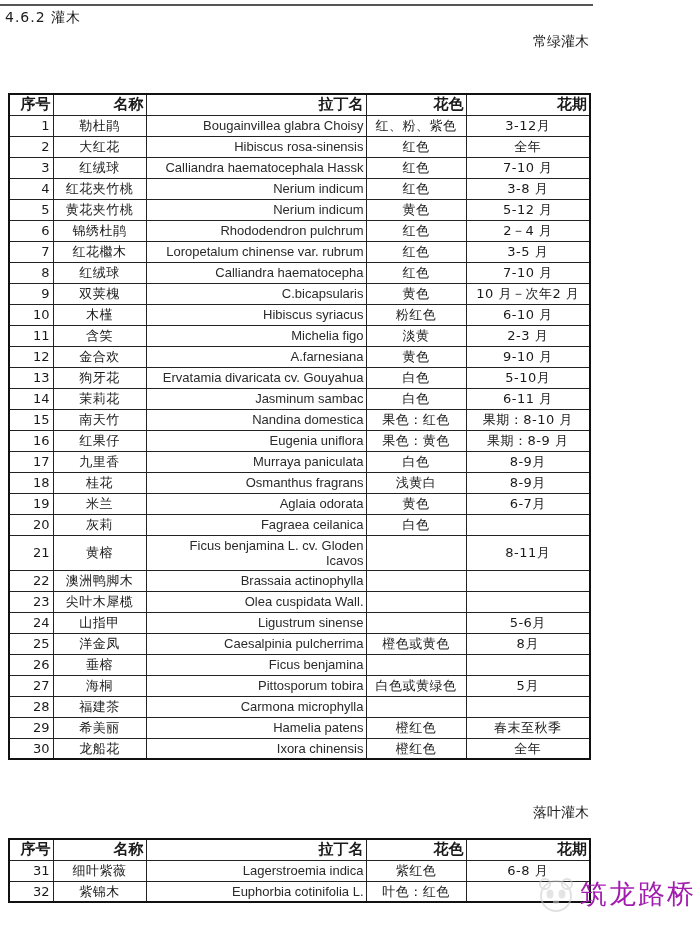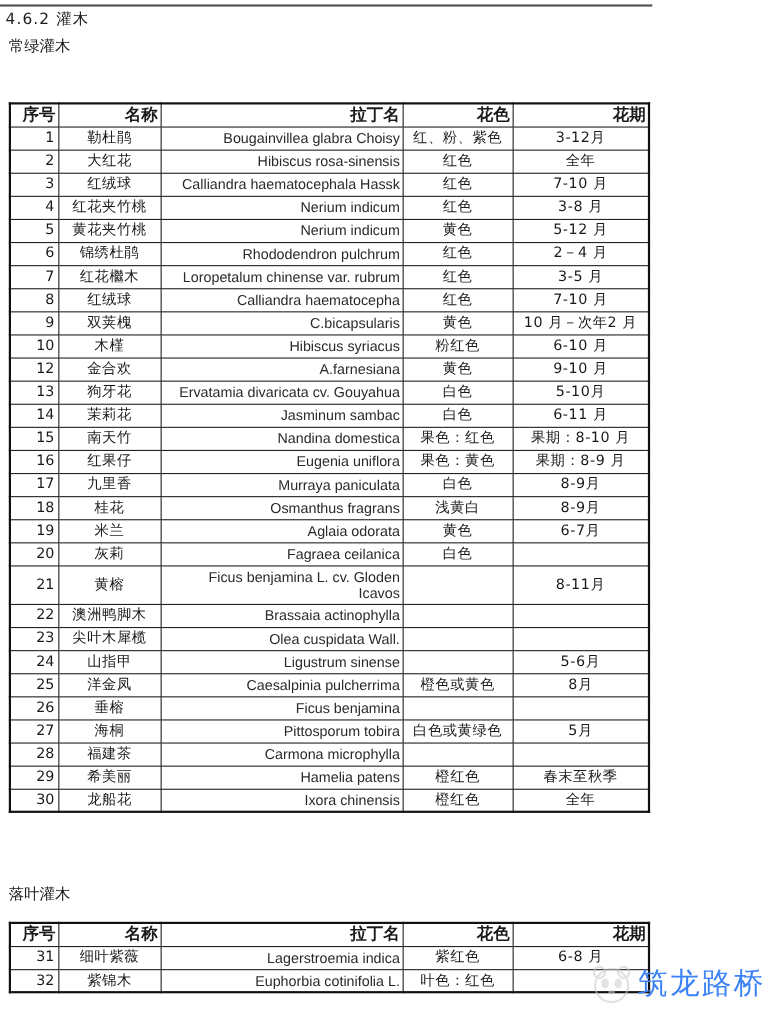--- a/index.html
+++ b/index.html
@@ -23,21 +23,21 @@
     position: absolute;
     left: 5px; top: 9px;
     font-size: 14px;
     letter-spacing: 1px;
     color: #1c1c1c;
   }
   .caption {
     position: absolute;
     left: 8px;
     width: 581px;
-    text-align: left;
+    text-align: right;
     font-size: 14px;
     color: #222;
   }
   .caption1 { top: 33px; }
   .caption2 { top: 804px; }
   table.plant-table {
     position: absolute;
     left: 8px;
     width: 581px;
     border-collapse: collapse;
@@ -77,21 +77,21 @@
     position: absolute;
     left: 534px; top: 872px;
     display: flex;
     align-items: center;
     gap: 2px;
     pointer-events: none;
   }
   .wm-logo { width: 44px; height: 44px; opacity: 0.55; }
   .wm-text {
     font-size: 27px;
-    color: #3b82f6;
+    color: #a21caf;
     font-family: "DejaVu Serif", "Liberation Serif", serif;
     letter-spacing: 2px;
     white-space: nowrap;
   }
 </style>
 </head>
 <body>
 
 <div class="page">
 
@@ -181,20 +181,27 @@
           <td class="col2">C.bicapsularis</td>
           <td class="col3">黄色</td>
           <td class="col4">10 月－次年2 月</td>
         </tr>
         <tr>
           <td class="col0">10</td>
           <td class="col1">木槿</td>
           <td class="col2">Hibiscus syriacus</td>
           <td class="col3">粉红色</td>
           <td class="col4">6-10 月</td>
+        </tr>
+        <tr>
+          <td class="col0">11</td>
+          <td class="col1">含笑</td>
+          <td class="col2">Michelia figo</td>
+          <td class="col3">淡黄</td>
+          <td class="col4">2-3 月</td>
         </tr>
         <tr>
           <td class="col0">12</td>
           <td class="col1">金合欢</td>
           <td class="col2">A.farnesiana</td>
           <td class="col3">黄色</td>
           <td class="col4">9-10 月</td>
         </tr>
         <tr>
           <td class="col0">13</td>

